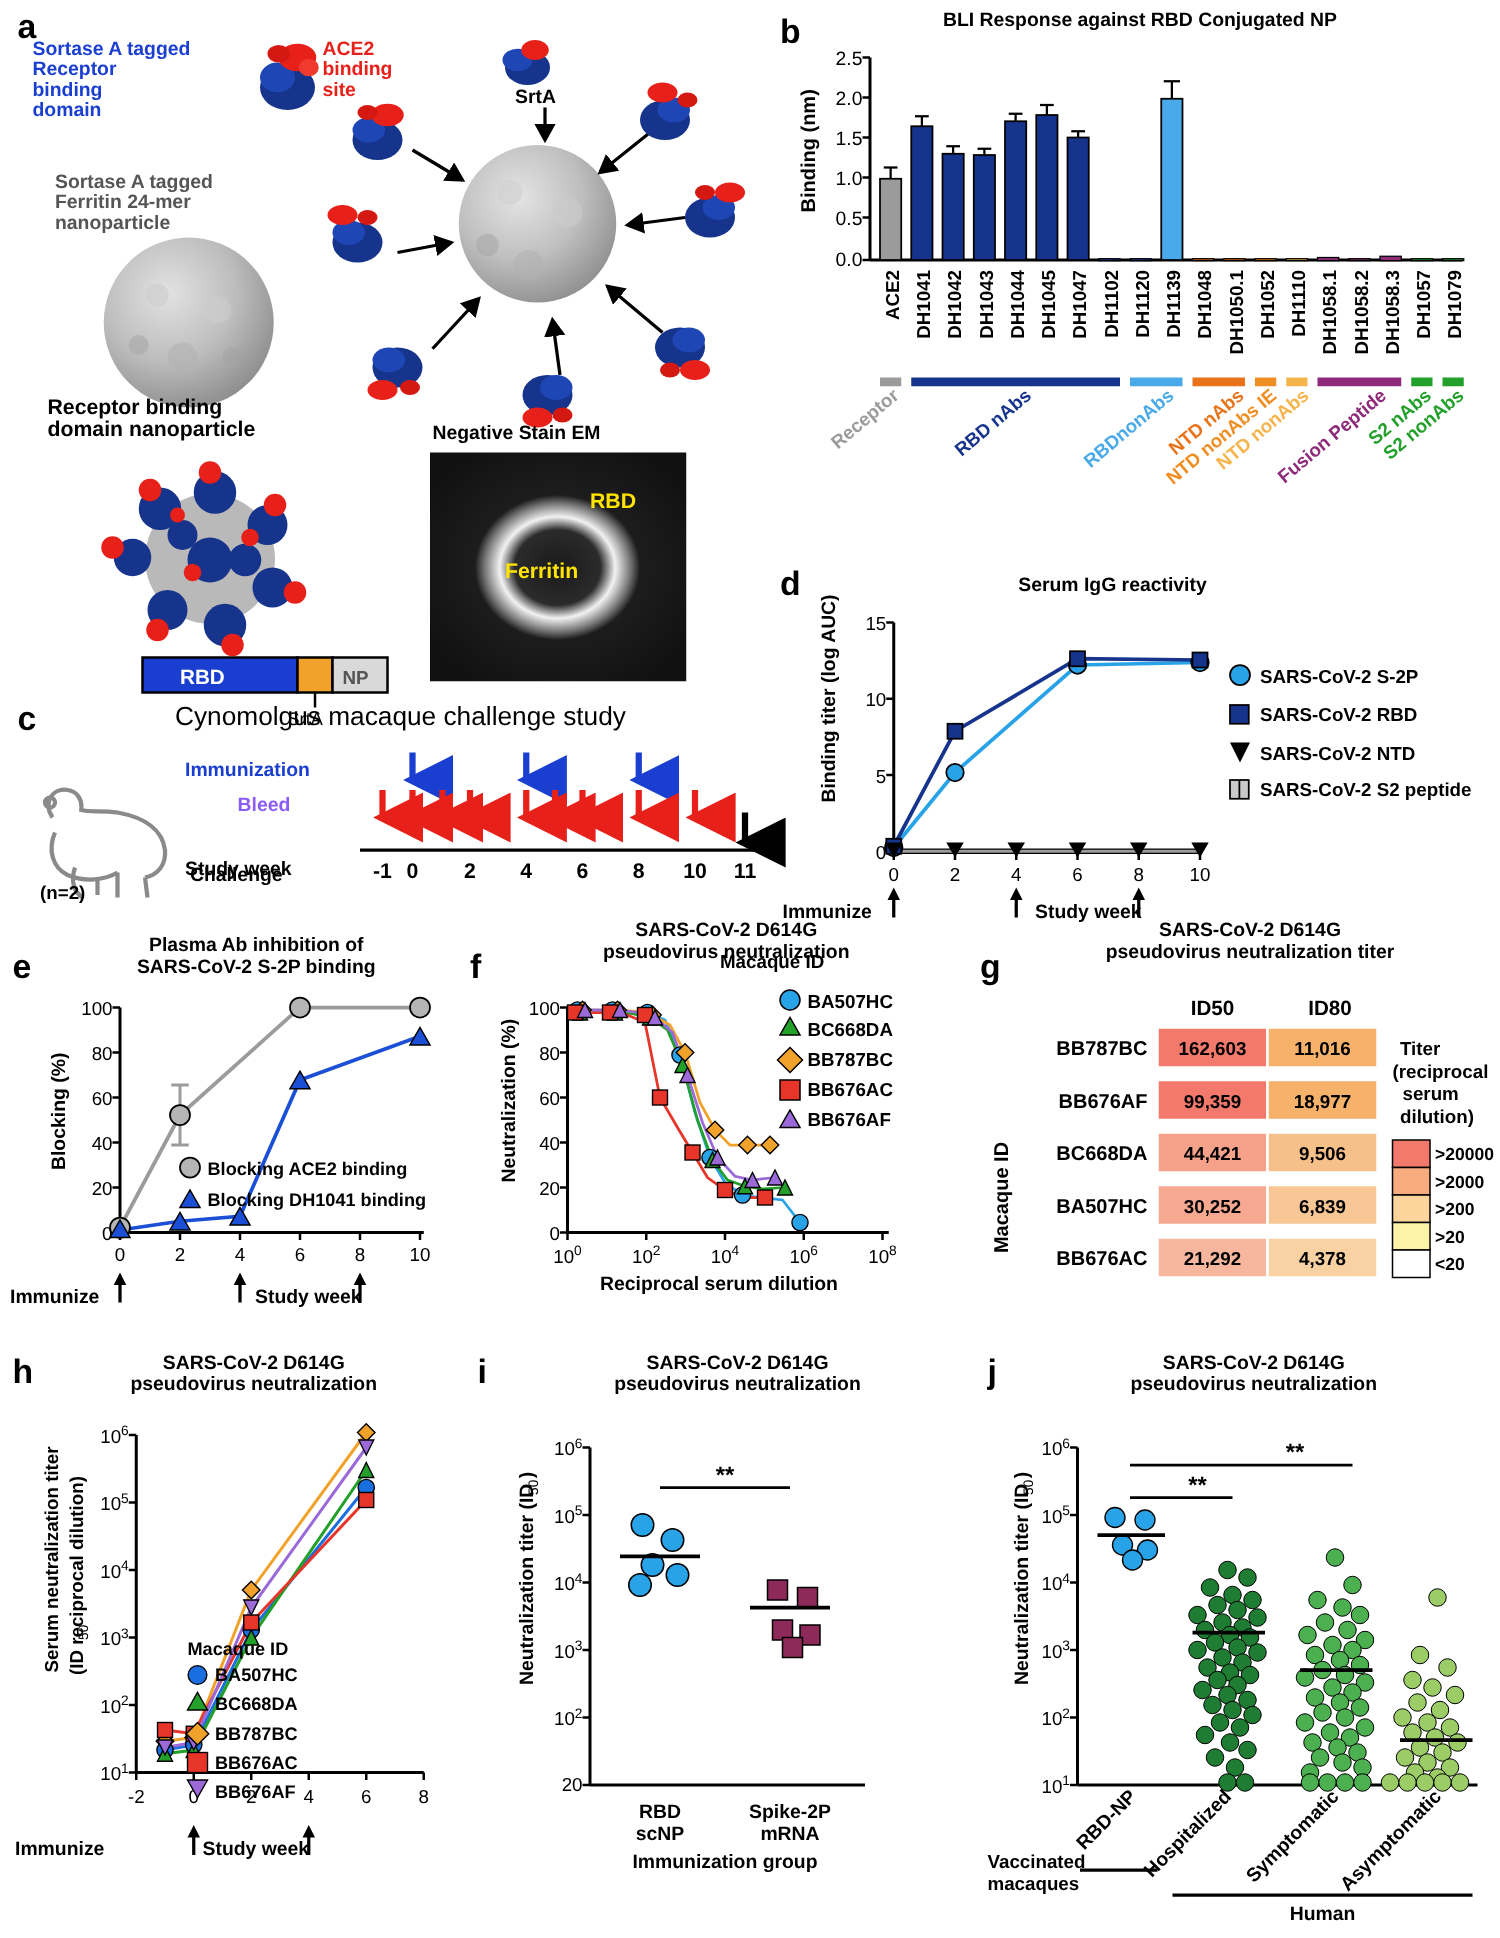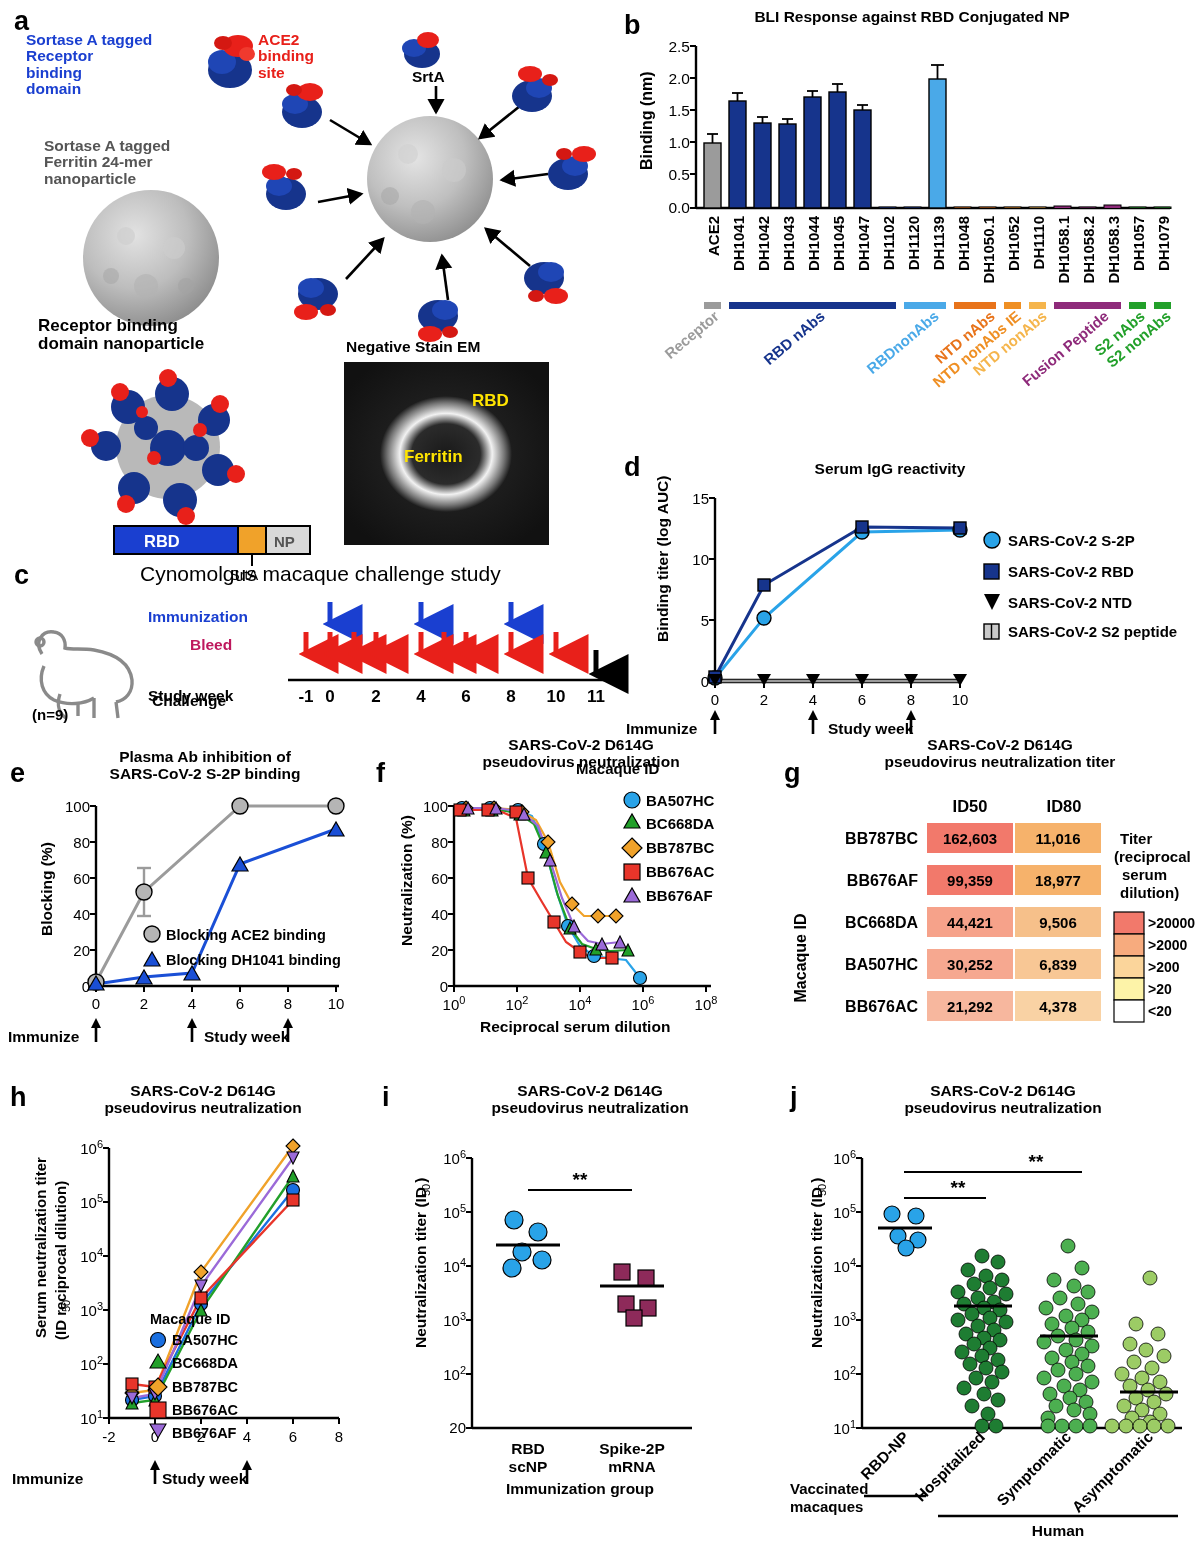--- a/index.html
+++ b/index.html
@@ -195,24 +195,24 @@
     <g fill="none" stroke="#8a8a8a" stroke-width="3.4">
       <path d="M22,40 C14,28 22,16 34,18 C42,19 46,26 45,34 C52,36 62,34 74,36 C96,40 110,50 112,66 C113,78 106,86 96,88"></path>
       <path d="M96,88 L98,104"></path>
       <path d="M74,84 L74,104"></path>
       <path d="M40,80 C36,92 40,100 46,104"></path>
       <path d="M24,52 C18,66 22,80 34,86 C48,92 64,90 74,84"></path>
       <path d="M58,88 L58,102"></path>
       <circle cx="20" cy="28" r="4"></circle>
     </g>
   </svg>
-  <div style="position:absolute;left:24px;top:150px;font-size:15px;font-weight:bold;">(n=9)</div>
+  <div style="position:absolute;left:24px;top:150px;font-size:15px;font-weight:bold;">(n=2)</div>
 
   <div style="position:absolute;left:140px;top:52px;font-weight:bold;font-size:15.5px;color:#1a3fd0;">Immunization</div>
-  <div style="position:absolute;left:182px;top:80px;font-weight:bold;font-size:15.5px;color:#be185d;">Bleed</div>
+  <div style="position:absolute;left:182px;top:80px;font-weight:bold;font-size:15.5px;color:#8b5cf6;">Bleed</div>
   <div style="position:absolute;left:144px;top:108px;font-weight:bold;font-size:15.5px;margin-top:28px;">Challenge</div>
   <div style="position:absolute;left:140px;top:131px;font-weight:bold;font-size:15.5px;">Study week</div>
 
   <svg style="position:absolute;left:268px;top:42px;" width="330" height="125">
     <defs>
       <marker id="ab" markerWidth="8" markerHeight="8" refX="4" refY="6.5" orient="auto">
         <path d="M0,0 L8,0 L4,8 z" fill="#1a3fd0"></path>
       </marker>
       <marker id="ar" markerWidth="8" markerHeight="8" refX="4" refY="6.5" orient="auto">
         <path d="M0,0 L8,0 L4,8 z" fill="#e8201a"></path>

